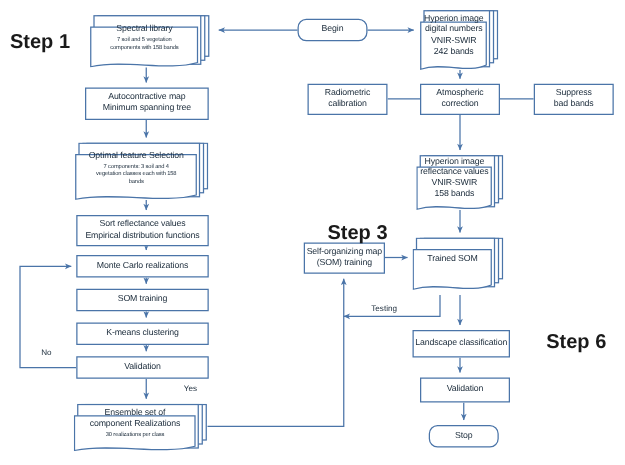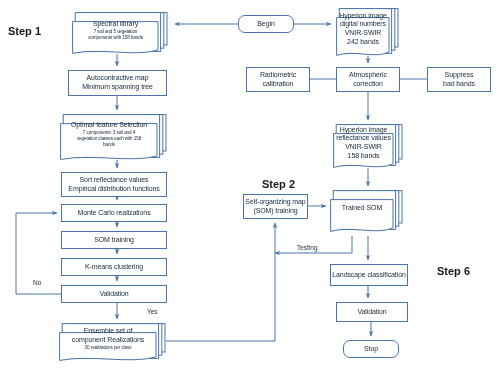--- a/index.html
+++ b/index.html
@@ -71,21 +71,21 @@
   }
   .sub {
     font-size: 4.6px;
     line-height: 1.22;
     letter-spacing: -0.1px;
     margin-top: 1px;
   }
   .steplabel {
     position: absolute;
     font-weight: bold;
-    font-size: 11px;
+    font-size: 16px;
     color: #1a1a1a;
     z-index: 4;
     white-space: nowrap;
   }
   .edgelabel {
     position: absolute;
     font-size: 6.5px;
     color: #20303f;
     z-index: 4;
     white-space: nowrap;
@@ -259,18 +259,18 @@
       <div class="doclabel">
         <div class="title">Validation</div>
       </div>
     </div>
     <div class="node rounded" style="left: 343px; top: 340px; width: 56px; height: 18px;">
       <div class="doclabel">
         <div class="title">Stop</div>
       </div>
     </div>
     <div class="steplabel" style="left: 8px; top: 25px;">Step 1</div>
-    <div class="steplabel" style="left: 262px; top: 178px;">Step 2</div>
+    <div class="steplabel" style="left: 262px; top: 178px;">Step 3</div>
     <div class="steplabel" style="left: 437px; top: 265px;">Step 6</div>
     <div class="edgelabel" style="left: 33px; top: 279px;">No</div>
     <div class="edgelabel" style="left: 147px; top: 308px;">Yes</div>
     <div class="edgelabel" style="left: 297px; top: 244px;">Testing</div>
   </div>
 
 </body></html>

